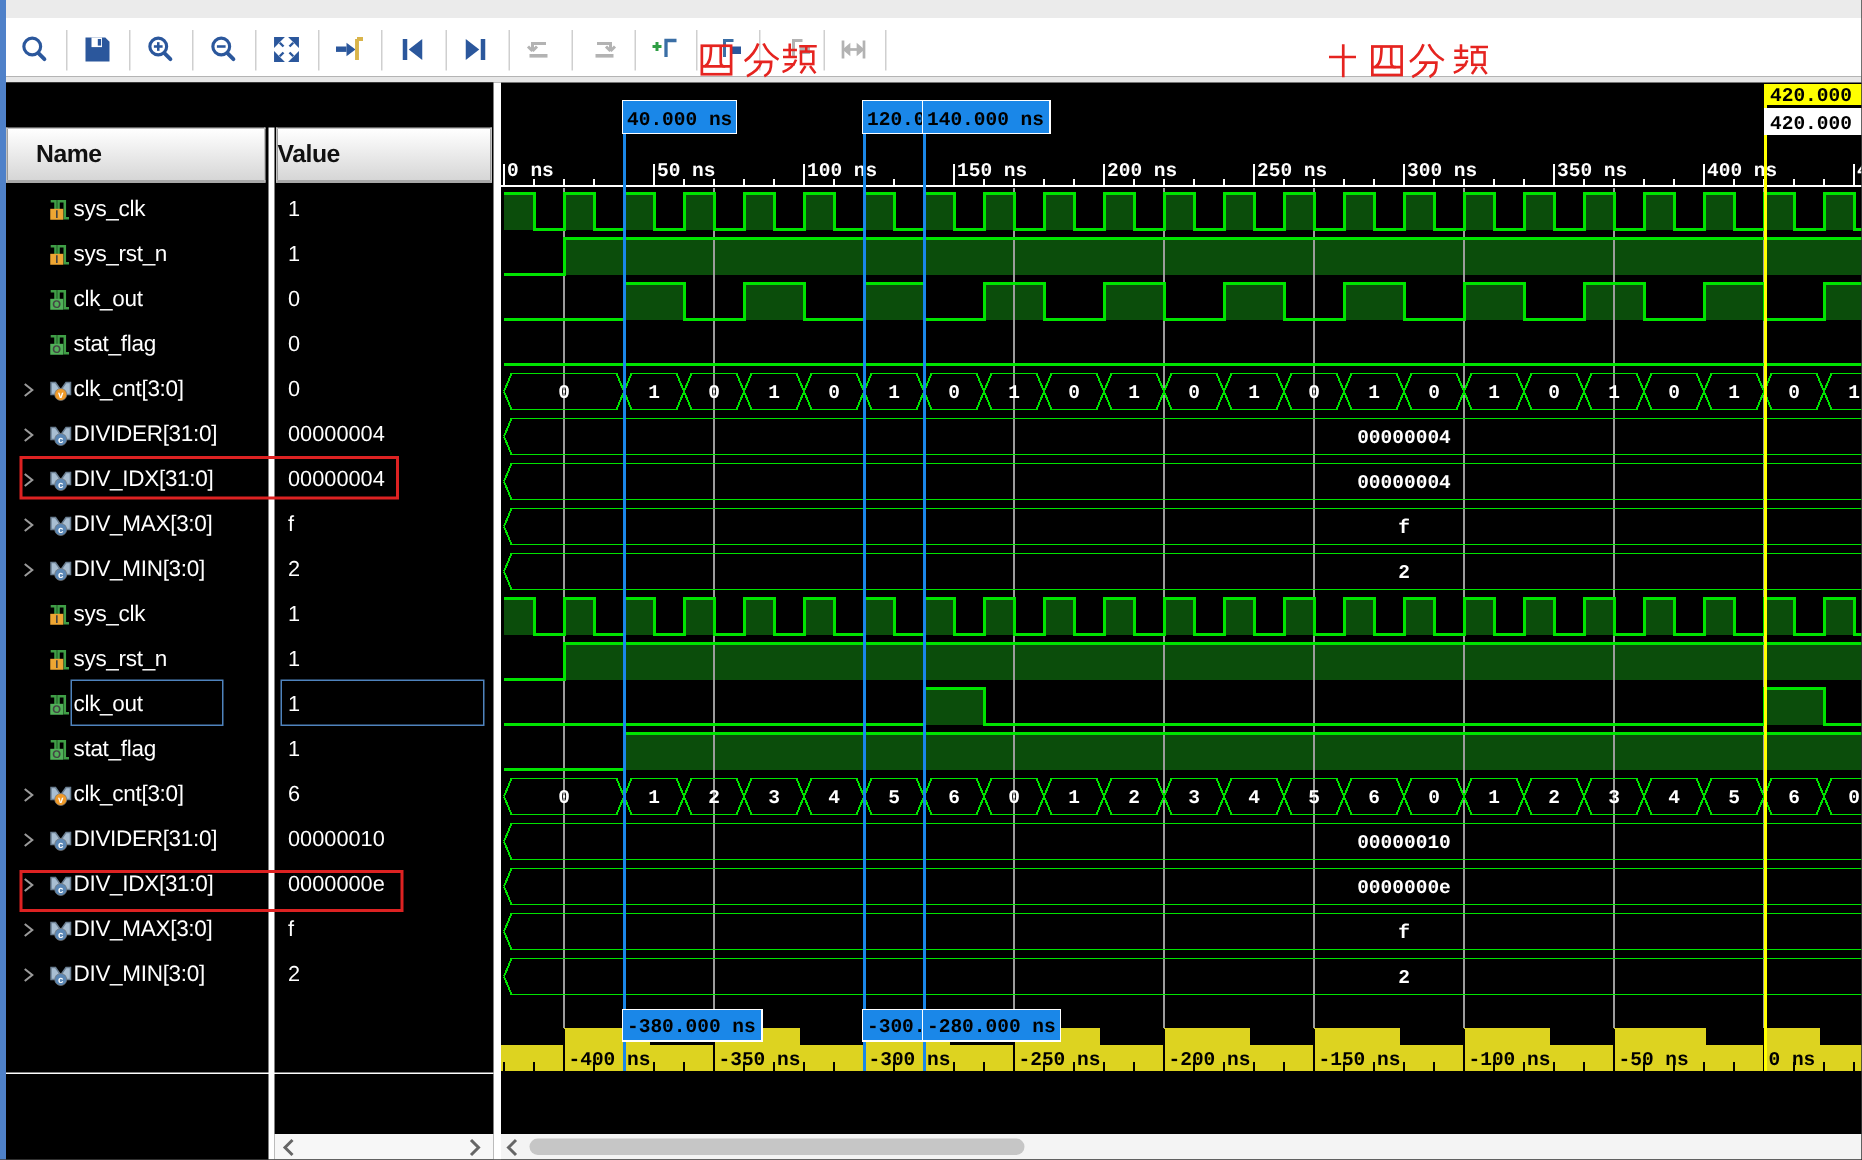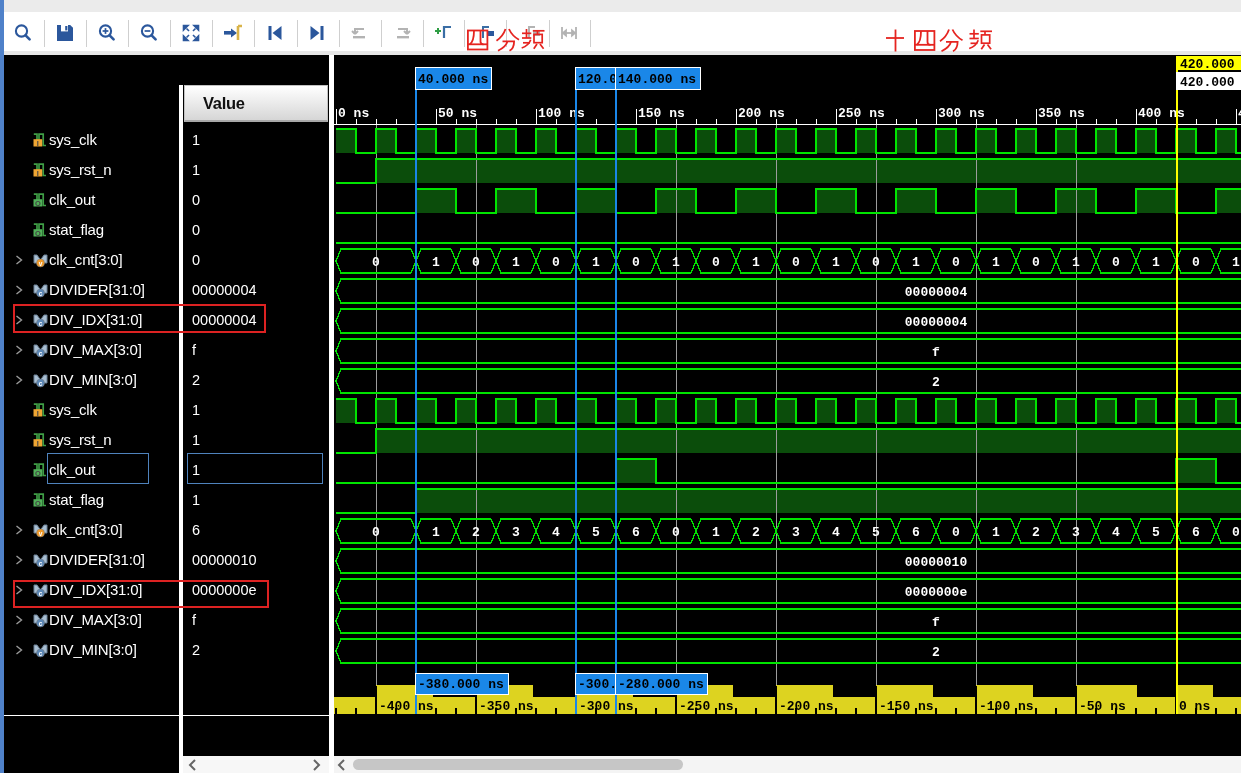--- a/index.html
+++ b/index.html
@@ -99,23 +99,26 @@
         <line x1="6" y1="11" x2="16" y2="11"></line>
         <path d="M5,11 l3,-2.5 v5 Z"></path>
         <path d="M17,11 l-3,-2.5 v5 Z"></path>
       </g>
     </svg>
 
   <div style="position:absolute;left:0;top:0;width:4px;height:773px;background:#4f81c9"></div>
 
   <div style="position:absolute;left:4px;top:55px;width:325px;height:718px;background:#000"></div>
 
+  <div style="position:absolute;left:4px;top:85px;width:173px;height:37px;
+       background:linear-gradient(#ffffff,#d6d6d6);border:1px solid #c2c2c2;border-bottom:2px solid #a8a8a8;
+       color:#111;font-weight:bold;font-size:16.5px;letter-spacing:-0.3px;line-height:35px;padding-left:19px">Name</div>
   <div style="position:absolute;left:184px;top:85px;width:144px;height:37px;
        background:linear-gradient(#ffffff,#d6d6d6);border:1px solid #c2c2c2;border-bottom:2px solid #a8a8a8;
-       color:#111;font-weight:bold;font-size:16.5px;letter-spacing:-0.3px;line-height:35px;padding-left:18px">Value</div>
+       color:#111;font-weight:bold;font-size:16.5px;letter-spacing:-0.3px;line-height:35px;">Value</div>
 
   <div style="position:absolute;left:33px;top:133px;width:15px;height:15px">
       <svg width="14" height="15" viewBox="0 0 14 15" style="position:absolute;left:0;top:0">
         <path d="M0.8,1.2 H4 V9 M6,9 V1.2 H10.2 V12.5 H13" stroke="#3f9e46" stroke-width="1.7" fill="none"></path>
         <rect x="0.5" y="6.2" width="8.7" height="7.3" fill="#efa633"></rect>
         <text x="4.8" y="12.6" text-anchor="middle" font-family="Liberation Sans" font-size="7.5" font-weight="bold" fill="#444">I</text>
       </svg>
     </div>
 <div style="position:absolute;left:49px;top:125px;height:30px;line-height:30px;color:#fff;font-size:15px;letter-spacing:-0.2px;white-space:nowrap">sys_clk</div>
 <div style="position:absolute;left:192px;top:125px;height:30px;line-height:30px;color:#fff;font-size:14.5px;white-space:nowrap">1</div>

